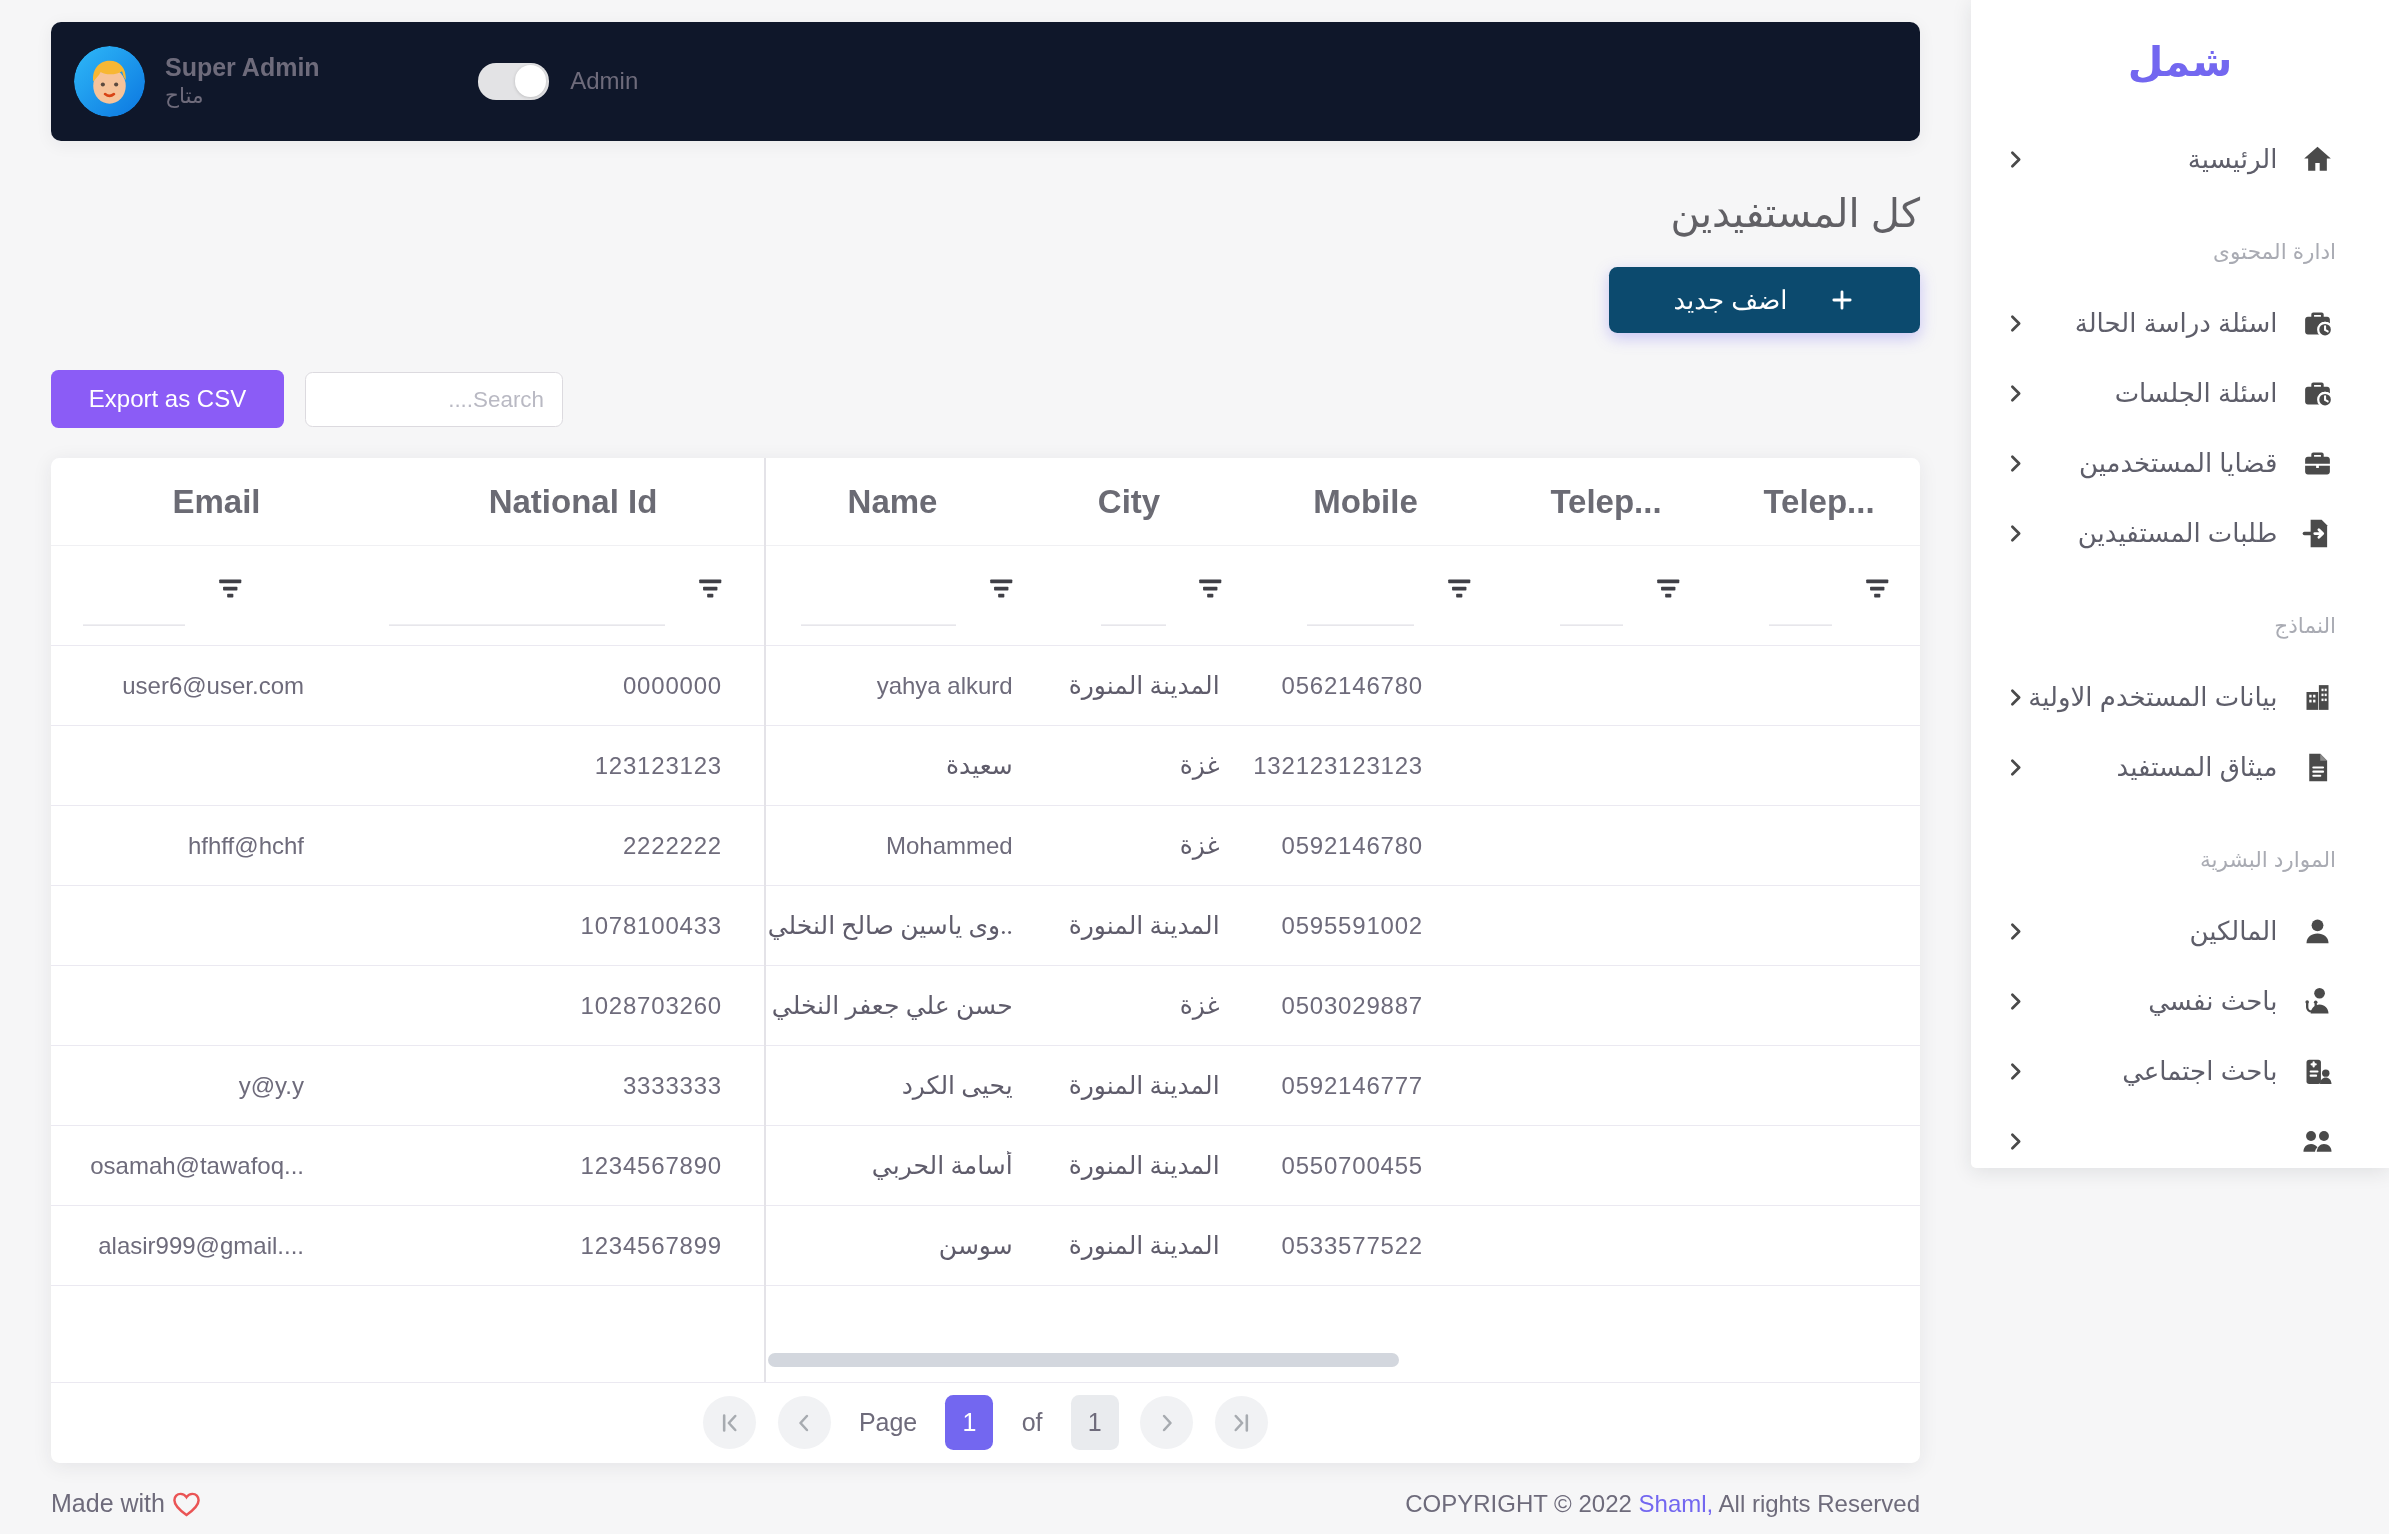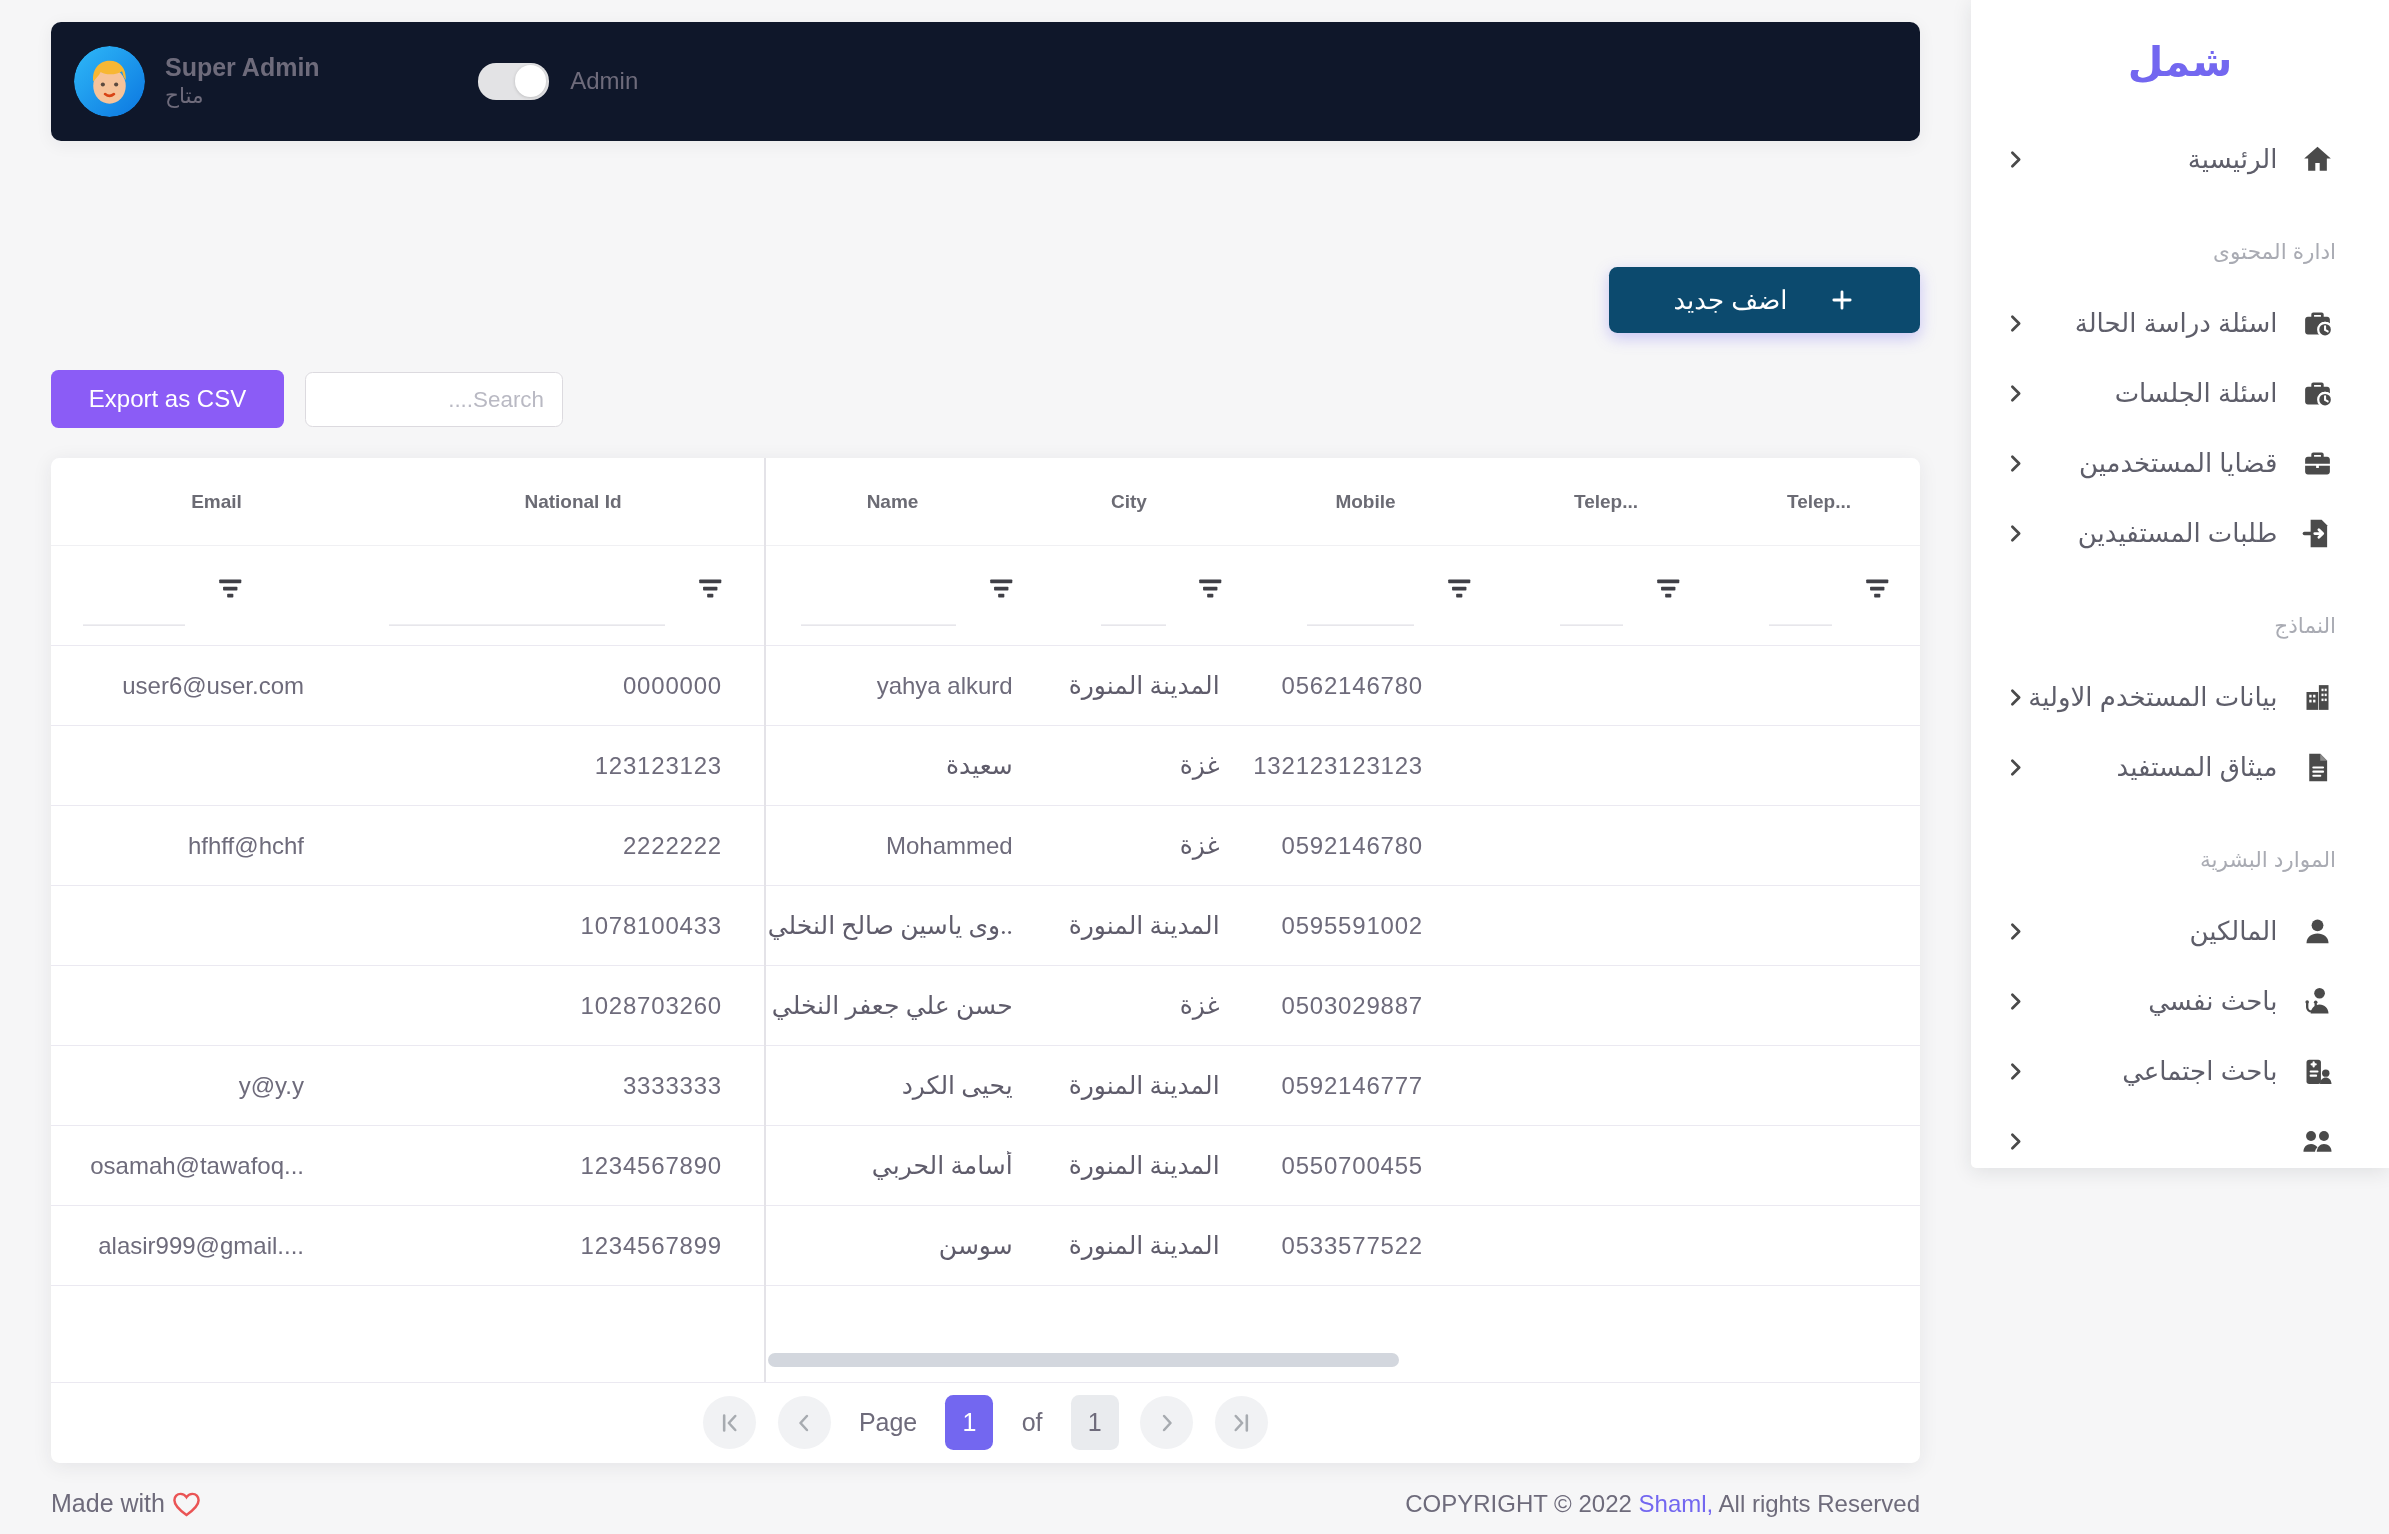--- a/index.html
+++ b/index.html
@@ -47,21 +47,21 @@
   .search-box{position:absolute;left:305px;top:372px;width:258px;height:55px;background:#fff;
     border:1.7px solid #dcdadf;border-radius:7.5px;padding:0 18px;font-size:22.4px;color:#6e6b7b;
     direction:rtl;font-family:inherit;outline:none;}
   .search-box::placeholder{color:#b9b9c3;}
 
   
   .table-card{position:absolute;left:51px;top:458px;width:1869px;height:1005px;background:#fff;
     border-radius:8.3px;box-shadow:0 3.3px 20px rgba(34,41,47,.08);overflow:hidden;}
   .t-grid{display:grid;grid-template-columns:331px 382px 257px 216px 257px 224px 202px;align-items:center;}
   .t-head{height:88px;border-bottom:0.8px solid #f0f0f3;}
-  .t-head .cell{font-size:19px;font-weight:700;color:#6b6b74;text-align:center;white-space:nowrap;overflow:hidden;}
+  .t-head .cell{font-size:33px;font-weight:700;color:#6b6b74;text-align:center;white-space:nowrap;overflow:hidden;}
   .t-filter{height:100px;border-bottom:1.2px solid #ebe9f1;}
   .f-cell{display:flex;align-items:center;height:100%;}
   .f-input{flex:1;height:37px;border:none;border-bottom:1.7px solid #d8d6de;background:transparent;
     transform:translateY(11.6px);outline:none;font-size:21.6px;color:#6e6b7b;min-width:33px;font-family:inherit;}
   .f-ic{margin-left:31.5px;transform:translateY(-6.6px);cursor:pointer;display:flex;}
   .f-ic svg{width:26.5px;height:26.5px;}
   .f0{padding:0 139px 0 32px;} .f1{padding:0 41px 0 6.6px;} .f2{padding:0 6.6px 0 37px;}
   .f3{padding:0 13.3px 0 80px;} .f4{padding:0 21.6px 0 70px;} .f5{padding:0 37px 0 66px;} .f6{padding:0 30px 0 51px;}
   .t-row{height:80px;border-bottom:1.2px solid #ebe9f1;}
   .t-row .cell{font-size:24px;color:#6e6b7b;white-space:nowrap;overflow:hidden;direction:rtl;}
@@ -305,20 +305,21 @@
     <div class="user-block">
       <span class="user-name">Super Admin</span>
       <span class="user-status">متاح</span>
     </div>
     <div class="toggle">
         <div class="knob"></div>
       </div>
     <span class="toggle-label">Admin</span>
   </header>
 
+  <h1 class="page-title">كل المستفيدين</h1>
 
   <button class="add-btn">
     <span class="lbl">اضف جديد</span>
     <span style="display:flex;">
       <svg viewBox="0 0 24 24">
           <path d="M12 5v14M5 12h14" stroke="#fff" stroke-width="2.4" stroke-linecap="round"></path>
         </svg>
     </span>
   </button>
 

